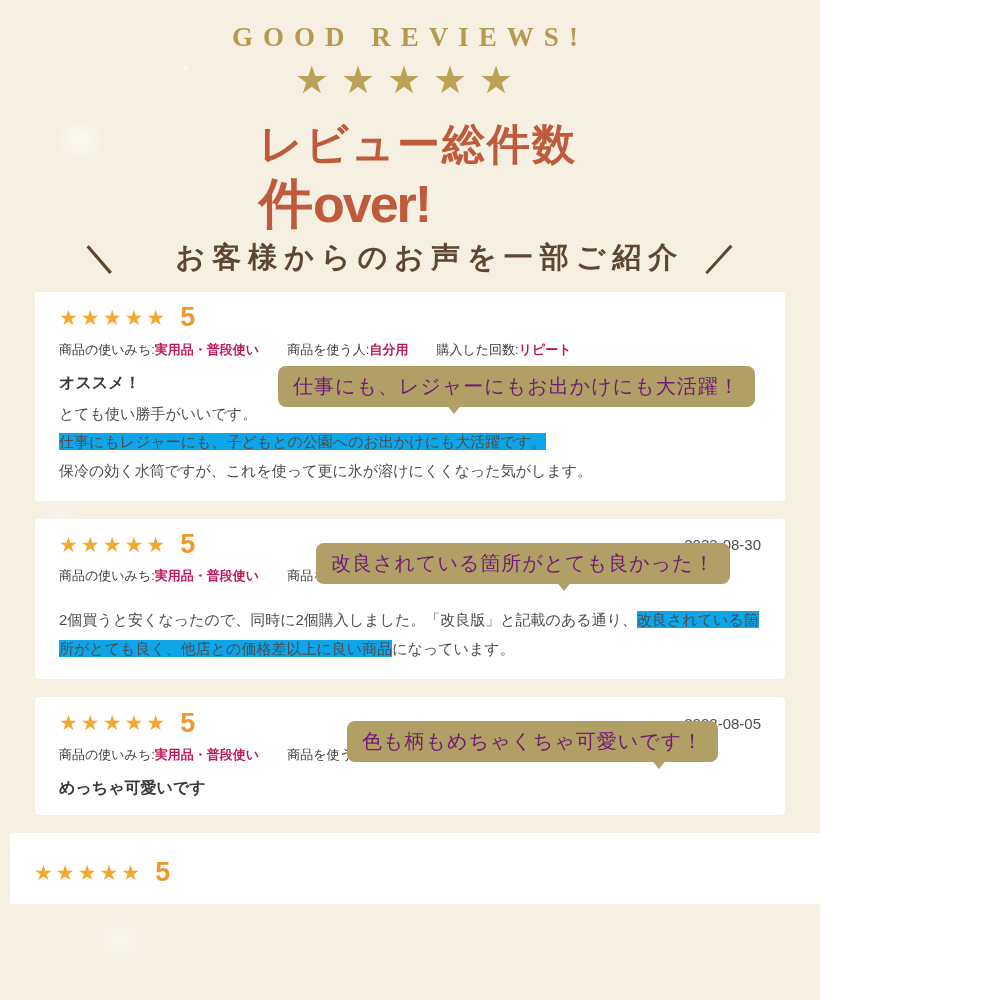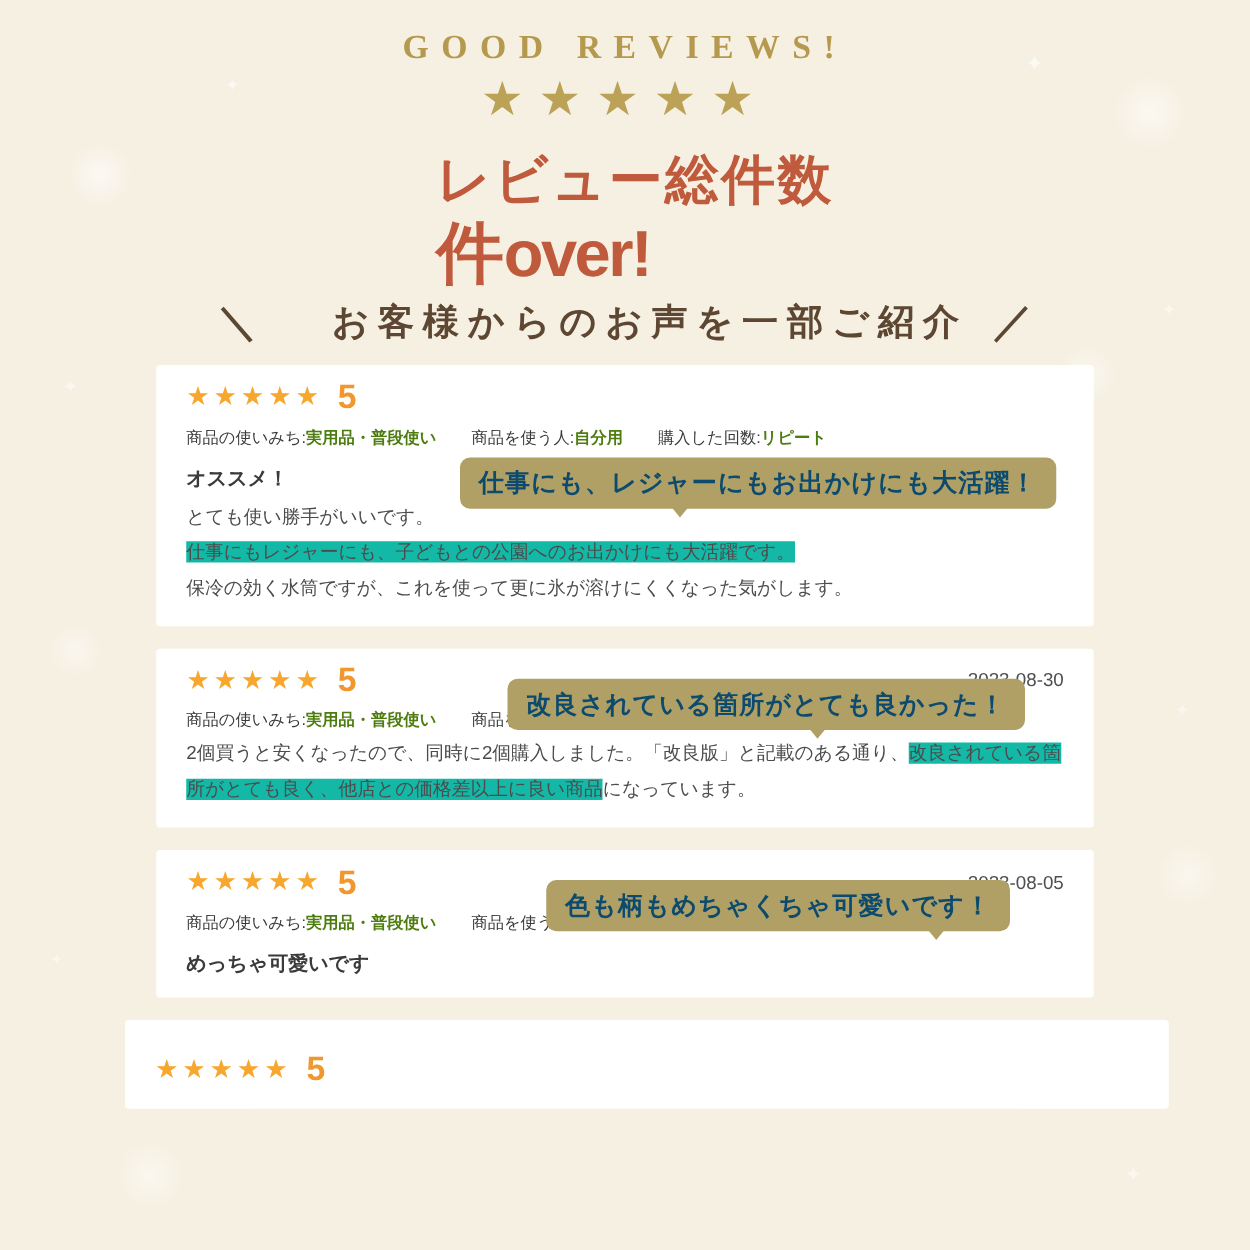--- a/index.html
+++ b/index.html
@@ -1,17 +1,17 @@
 <!DOCTYPE html>
 <html><head>
 <meta charset="utf-8">
 <style>
   html,body{margin:0;padding:0;}
   .stage{
-    width:1000px;height:1000px;position:relative;overflow:hidden;
+    width:820px;height:1000px;position:relative;overflow:hidden;
     background-color:#f6f0e2;
     background-image:
       radial-gradient(circle at 80px 140px, rgba(255,255,255,.55) 0 3px, rgba(255,255,255,0) 26px),
       radial-gradient(circle at 920px 90px,  rgba(255,255,255,.5) 0 3px, rgba(255,255,255,0) 30px),
       radial-gradient(circle at 870px 300px, rgba(255,255,255,.45) 0 2px, rgba(255,255,255,0) 24px),
       radial-gradient(circle at 60px 520px,  rgba(255,255,255,.4) 0 2px, rgba(255,255,255,0) 22px),
       radial-gradient(circle at 950px 700px, rgba(255,255,255,.4) 0 2px, rgba(255,255,255,0) 26px),
       radial-gradient(circle at 120px 940px, rgba(255,255,255,.45) 0 2px, rgba(255,255,255,0) 28px);
     font-family:"Liberation Sans",sans-serif;
   }
@@ -36,27 +36,27 @@
   .intro{font-size:29px;font-weight:700;letter-spacing:7px;margin-left:40px;}
   
   .cards{width:750px;margin:12px auto 0;}
   .card{background:#ffffff;border-radius:3px;padding:12px 24px 16px;position:relative;margin-bottom:18px;}
   .card.wide{width:787px;margin-left:-25px;padding:14px 24px 18px;}
   .starrow{display:flex;align-items:center;}
   .stars5{color:#f7a62e;font-size:21px;letter-spacing:3px;line-height:1.3;}
   .score{color:#f0972e;font-size:27px;font-weight:700;margin-left:12px;line-height:1;}
   .date{margin-left:auto;font-size:15px;color:#4f4f4f;}
   .metarow{display:flex;gap:28px;font-size:13px;margin-top:9px;color:#3a3a3a;white-space:nowrap;}
-  .metaval{color:#4d7c0f;font-weight:700;}
+  .metaval{color:#be185d;font-weight:700;}
   .rtitle{font-size:16px;font-weight:700;color:#3a3a3a;margin-top:14px;}
   .rbody{font-size:15px;color:#4c4c4c;line-height:1.9;margin-top:6px;}
-  .rbody .hl{background:#14b8a6;}
+  .rbody .hl{background:#0ea5e9;}
   .bubble{
-    position:absolute;z-index:3;background:#b0a065;color:#0c4a6e;
-    font-weight:700;font-size:20px;letter-spacing:1px;
+    position:absolute;z-index:3;background:#b0a065;color:#701a75;
+    font-weight:400;font-size:20px;letter-spacing:1px;
     padding:7px 15px;border-radius:8px;white-space:nowrap;
   }
   .bubble::after{
     content:"";position:absolute;bottom:-16px;left:var(--tail,50%);
     border:9px solid transparent;border-top:11px solid #b0a065;transform:translateX(-50%);
   }
 </style>
 </head>
 <body>
 
@@ -115,21 +115,21 @@
       <div class="starrow">
         <span class="stars5">★★★★★</span>
         <span class="score">5</span>
         <span class="date">2023-08-30</span>
       </div>
       <div class="metarow">
         <span><span>商品の使いみち:</span><span class="metaval">実用品・普段使い</span></span>
         <span><span>商品を使う人:</span><span class="metaval">子供へ</span></span>
         <span><span>購入した回数:</span><span class="metaval"></span></span>
       </div>
-      <div class="rbody" style="margin-top:4px">
+      <div class="rbody" style="margin-top:21px">
           <div class="line"><span>2個買うと安くなったので、同時に2個購入しました。「改良版」と記載のある通り、</span><span class="hl">改良されている箇所がとても良く、他店との価格差以上に良い商品</span><span>になっています。</span></div>
         </div>
     </div>
 
     <div class="card">
       <div class="bubble" style="top:24px;left:312px;--tail:84%">色も柄もめちゃくちゃ可愛いです！</div>
       <div class="starrow">
         <span class="stars5">★★★★★</span>
         <span class="score">5</span>
         <span class="date">2023-08-05</span>

